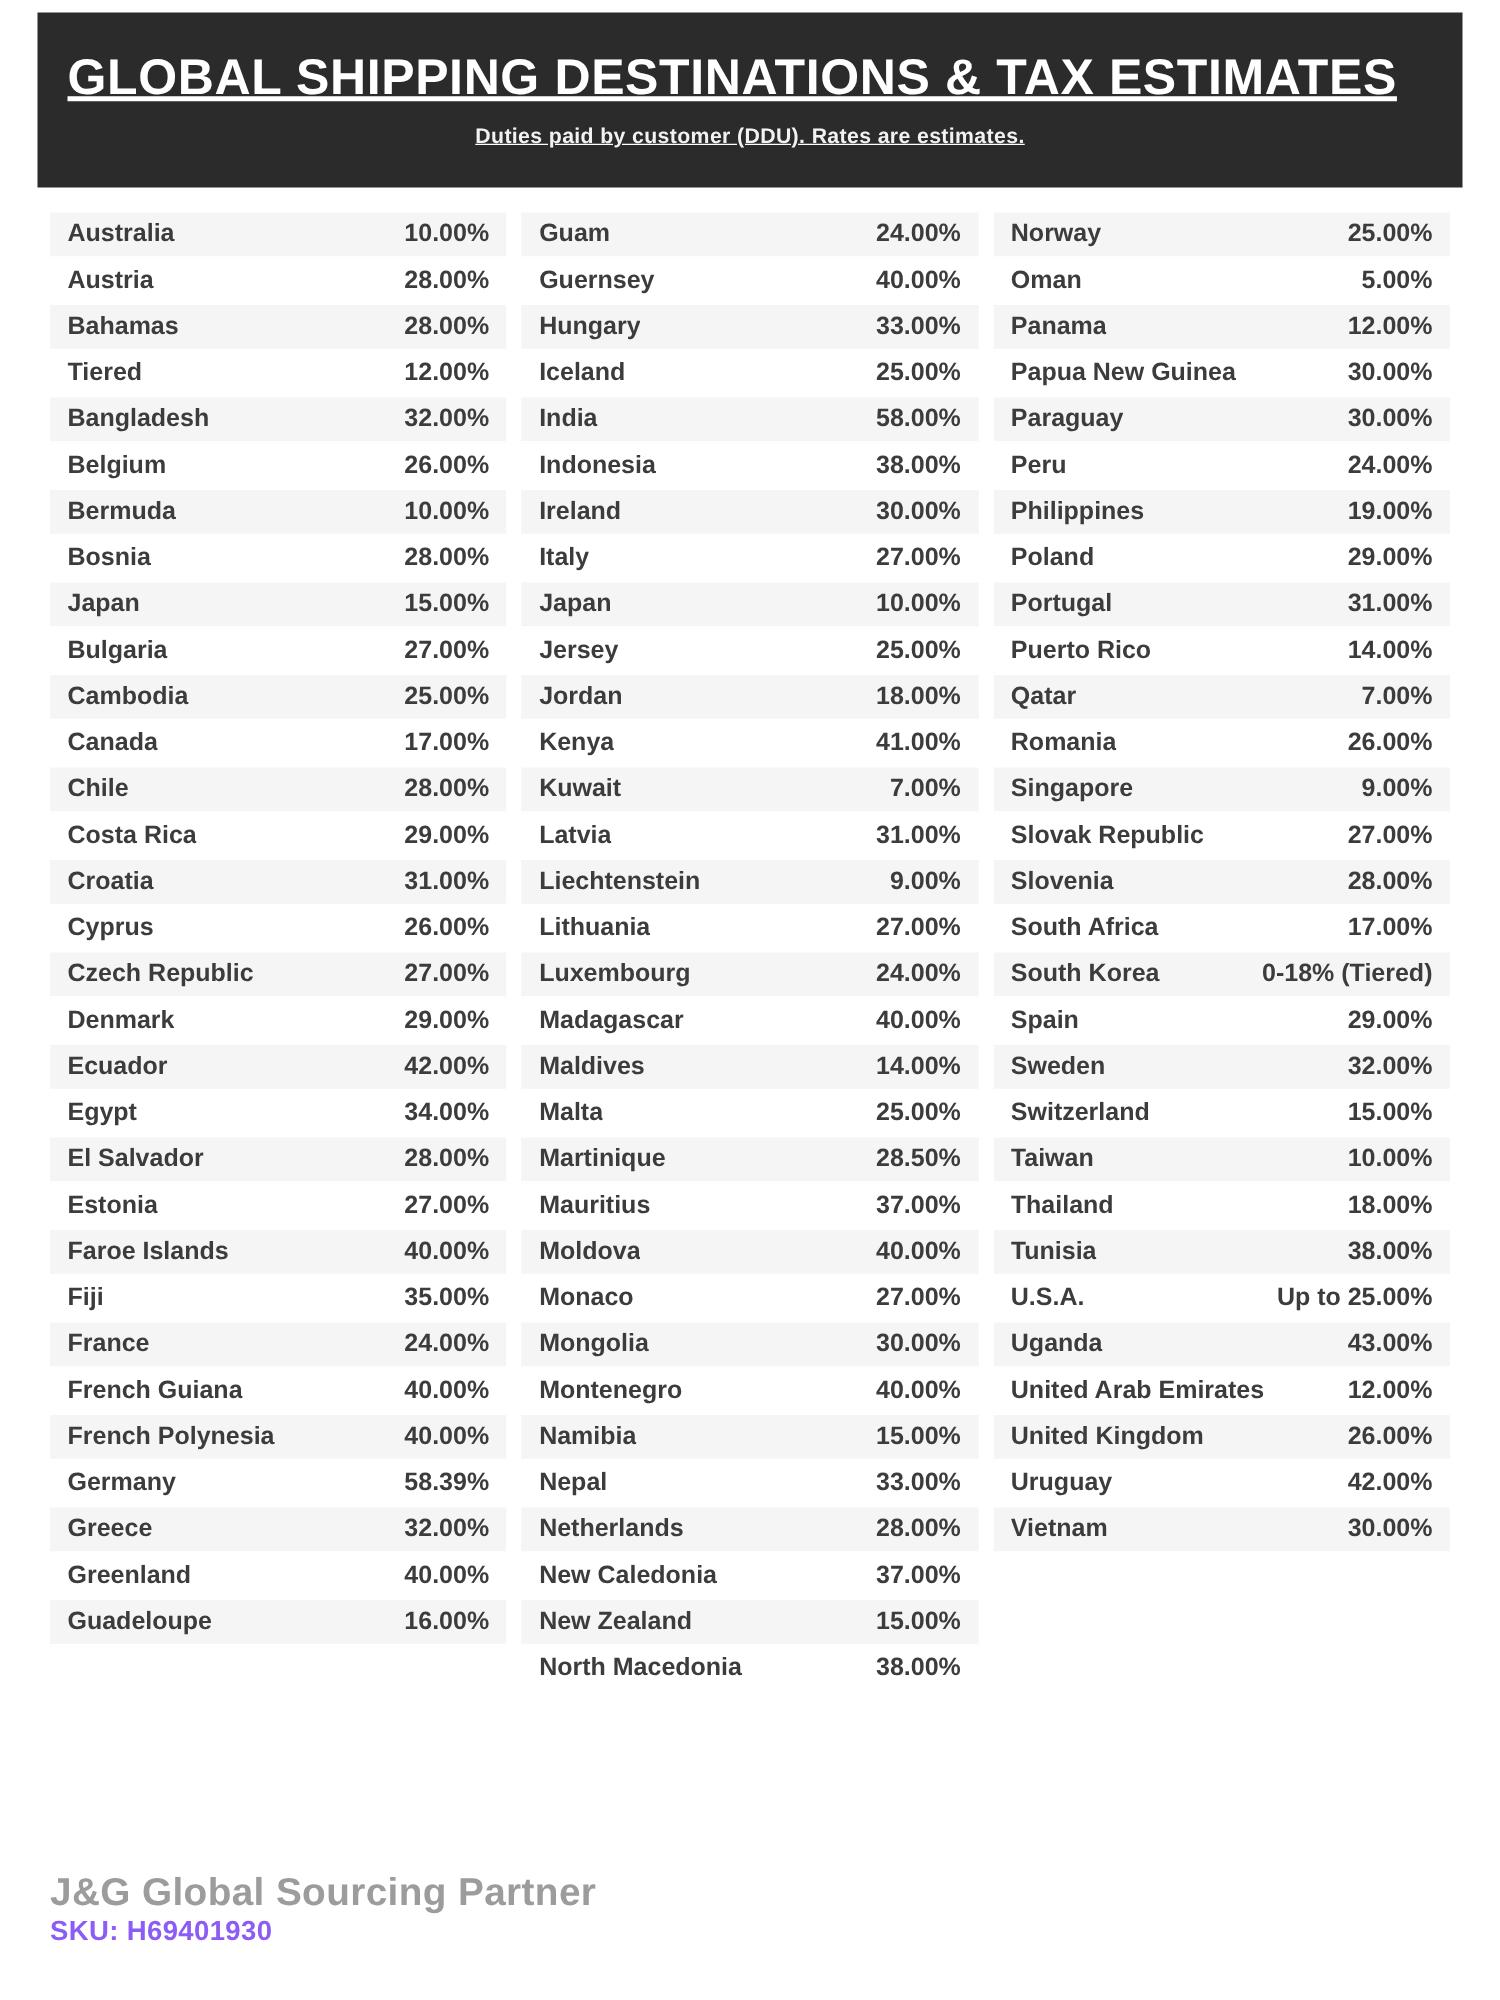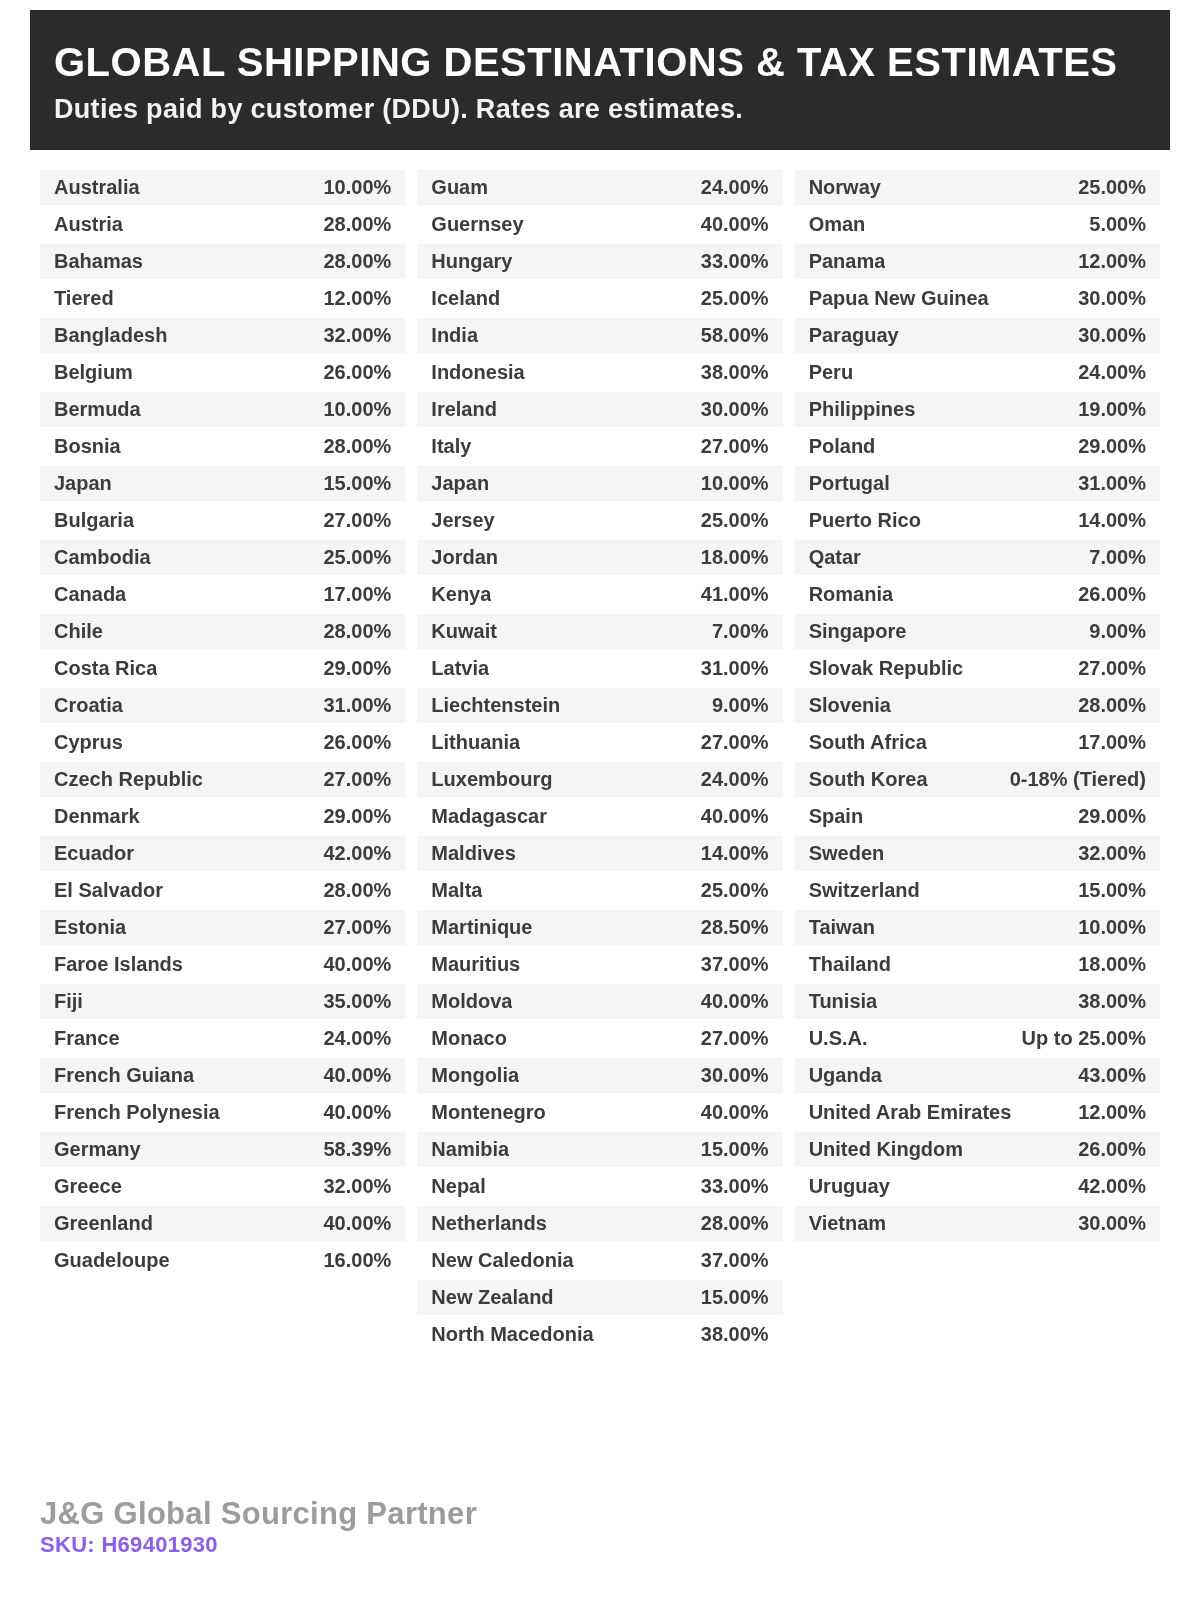--- a/index.html
+++ b/index.html
@@ -12,35 +12,37 @@
     position: relative;
     overflow: hidden;
   }
 
   
   .header {
     margin: 10px 30px 0 30px;
     background: #2b2b2b;
     color: #ffffff;
     padding: 28px 24px 26px 24px;
+    text-decoration: underline;
   }
   .title {
     font-size: 40px;
     line-height: 48px;
     font-weight: 800;
     letter-spacing: 0.5px;
     white-space: nowrap;
   }
   .subtitle {
     margin-top: 8px;
-    font-size: 27px;
+    font-size: 17px;
     line-height: 30px;
     font-weight: 700;
     color: #f2f2f2;
     letter-spacing: 0.3px;
+    text-align: center;
   }
 
   
   .table-wrap {
     display: flex;
     gap: 12px;
     margin: 20px 40px 0 40px;
     align-items: flex-start;
   }
   .col {
@@ -176,20 +178,24 @@
       </div>
       <div class="row">
         <span class="country">Denmark</span>
         <span class="rate">29.00%</span>
       </div>
       <div class="row">
         <span class="country">Ecuador</span>
         <span class="rate">42.00%</span>
       </div>
       <div class="row">
+        <span class="country">Egypt</span>
+        <span class="rate">34.00%</span>
+      </div>
+      <div class="row">
         <span class="country">El Salvador</span>
         <span class="rate">28.00%</span>
       </div>
       <div class="row">
         <span class="country">Estonia</span>
         <span class="rate">27.00%</span>
       </div>
       <div class="row">
         <span class="country">Faroe Islands</span>
         <span class="rate">40.00%</span>

